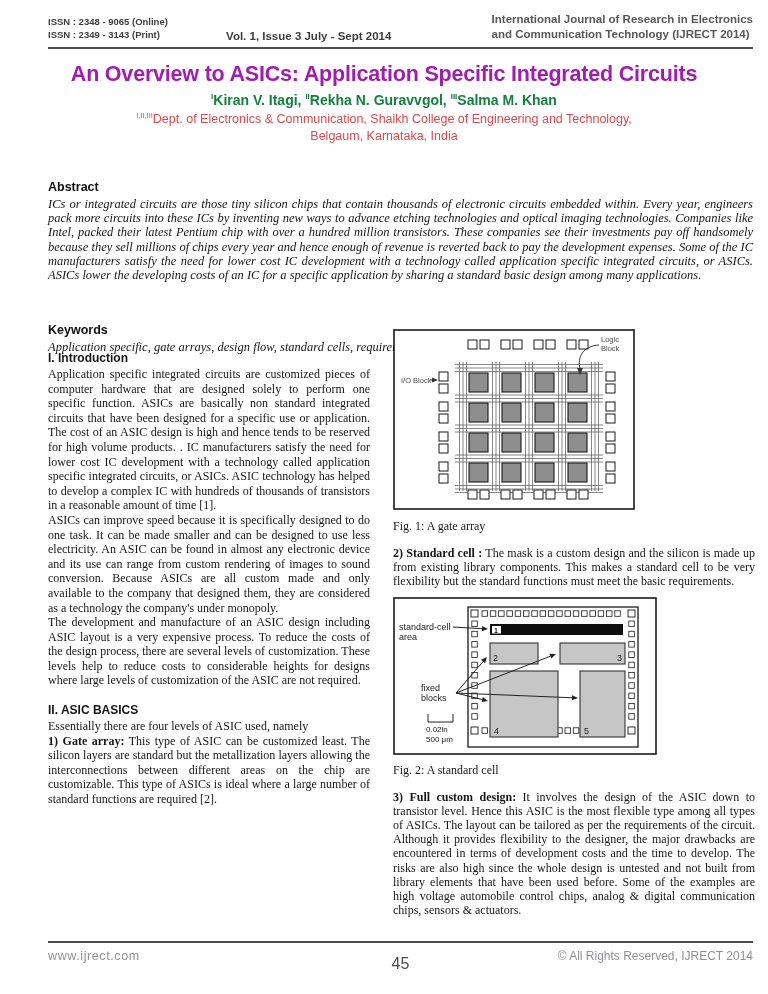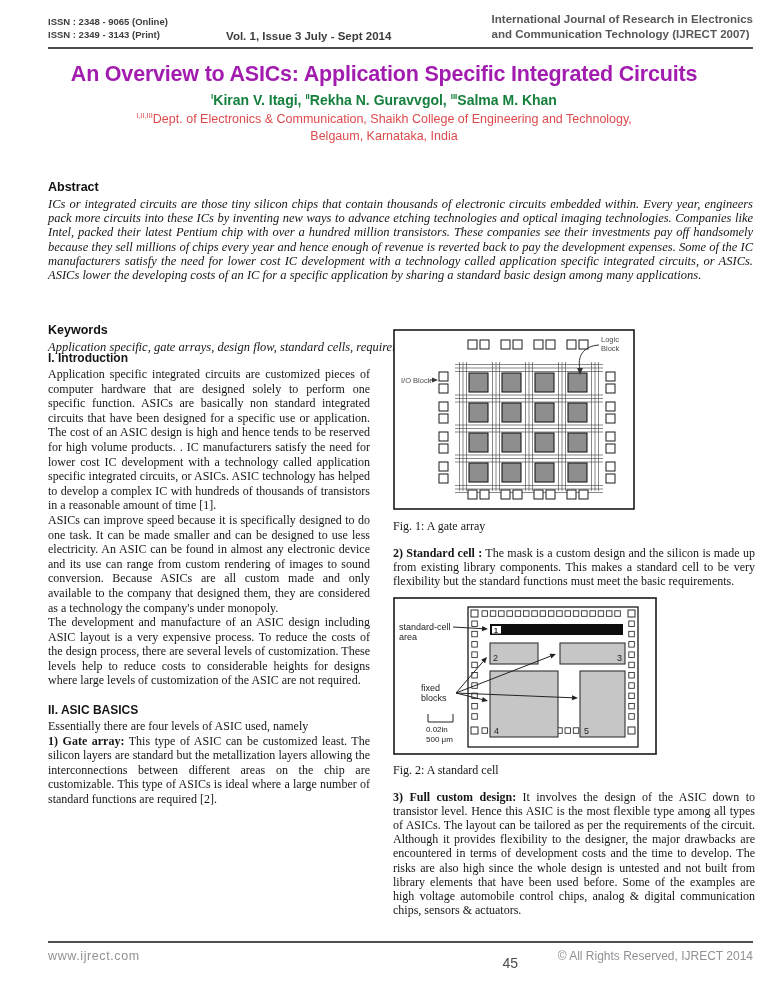--- a/index.html
+++ b/index.html
@@ -39,35 +39,35 @@
   .h-section.mt{margin-top:15px;}
   .lead{font-weight:bold;}
   .figcap{font-size:12px;margin:4px 0 12px 0;}
   svg text{font-family:"Liberation Sans",sans-serif;}
 
   
   .ftr-rule{left:48px;top:941px;width:705px;border-top:2px solid #4e4e50;}
   .ftr{left:48px;top:949px;width:705px;display:flex;align-items:flex-start;
        font-family:"Liberation Sans",sans-serif;}
   .ftr-site{flex:1;font-size:12.5px;color:#8f9194;letter-spacing:0.6px;}
-  .ftr-page{flex:1;text-align:right;font-size:14px;color:#4c4c4e;padding-top:6px;}
+  .ftr-page{flex:1;text-align:center;font-size:16px;color:#4c4c4e;padding-top:6px;}
   .ftr-copy{flex:1;text-align:right;font-size:12px;color:#8f9194;}
 </style>
 </head>
 <body>
 
 <div class="abs hdr">
   <div class="hdr-issn">
     <div>ISSN : 2348 - 9065 (Online)</div>
     <div>ISSN : 2349 - 3143 (Print)</div>
   </div>
   <div class="hdr-vol">Vol. 1, Issue 3  July - Sept 2014</div>
   <div class="hdr-journal">
     <div>International Journal of Research in Electronics</div>
-    <div>and Communication Technology (IJRECT 2007)</div>
+    <div>and Communication Technology (IJRECT 2014)</div>
   </div>
 </div>
 <div class="abs hdr-rule"></div>
 
 <div class="abs titleblock">
   <div class="paper-title">An Overview to ASICs: Application Specific Integrated Circuits</div>
   <div class="authors">
     <sup>I</sup><span>Kiran V. Itagi, </span><sup>II</sup><span>Rekha N. Guravvgol, </span><sup>III</sup><span>Salma M. Khan</span>
   </div>
   <div class="affil">

